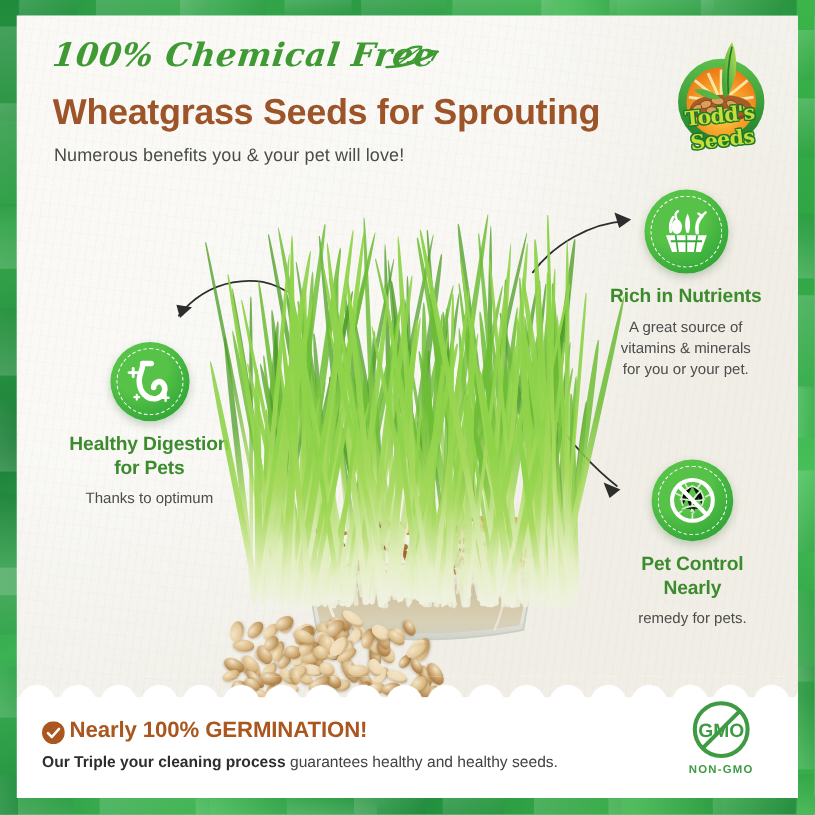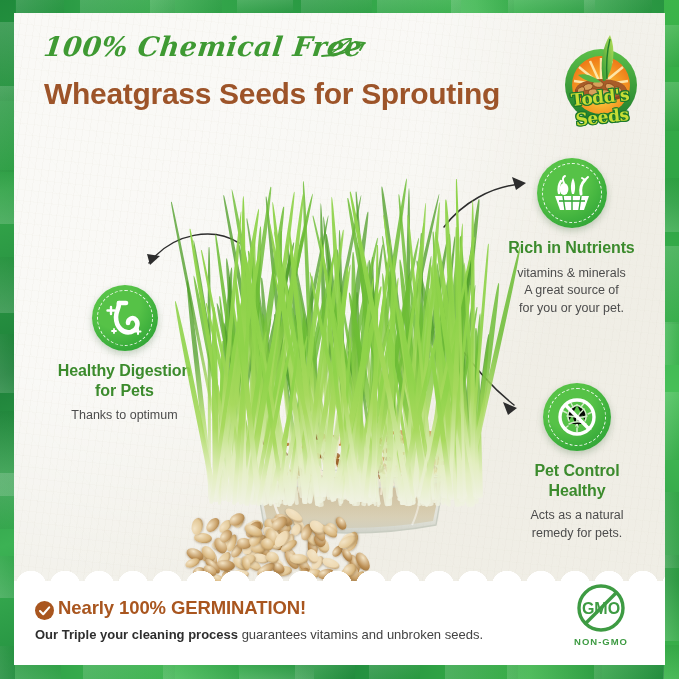--- a/index.html
+++ b/index.html
@@ -173,20 +173,21 @@
     <div class="hdr-script">100% Chemical Free</div>
 
     <svg class="leaf-mark" width="48" height="26" viewBox="0 0 48 26">
       <path d="M2 21 C14 21 30 17 45 8" stroke="#3f9a33" stroke-width="1.9" fill="none" stroke-linecap="round"></path>
       <path d="M44 8 L35 7 M44 8 L40 15" stroke="#3f9a33" stroke-width="1.9" fill="none" stroke-linecap="round"></path>
       <path d="M10 19 C12 9 22 3 31 4 C30 13 21 20 10 19 Z" fill="none" stroke="#3f9a33" stroke-width="1.9"></path>
       <path d="M12 18 C19 13 25 9 30 5" stroke="#3f9a33" stroke-width="1.3" fill="none"></path>
     </svg>
 
     <div class="hdr-title">Wheatgrass Seeds for Sprouting</div>
+    <div class="hdr-sub">Numerous benefits you &amp; your pet will love!</div>
 
     <div class="logo">
       <svg width="106" height="106" viewBox="0 0 106 106">
         <defs>
           <radialGradient id="sun" cx="50%" cy="62%" r="58%">
             <stop offset="0%" stop-color="#ffe14d"></stop>
             <stop offset="55%" stop-color="#f7a52a"></stop>
             <stop offset="100%" stop-color="#ef7b18"></stop>
           </radialGradient>
           <linearGradient id="ring" x1="0" y1="0" x2="0" y2="1">
@@ -829,22 +830,22 @@
           <path d="M35 36 C33 30 34 24 36 20 C38 24 39 30 37 36 Z" fill="#fff"></path>
           <path d="M44 36 C43 30 45 25 48 22" stroke="#fff" stroke-width="3" fill="none" stroke-linecap="round"></path>
           <path d="M48 22 l3 -3 M48 22 l-3 -2" stroke="#fff" stroke-width="2" stroke-linecap="round"></path>
           <path d="M22 35 C21 30 22 26 24 23" stroke="#fff" stroke-width="2.4" fill="none" stroke-linecap="round"></path>
         </svg>
       </div>
       <div class="ctitle">
         <div>Rich in Nutrients</div>
       </div>
       <div class="cbody">
+        <div>A great source of</div>
         <div>vitamins &amp; minerals</div>
-        <div>A great source of</div>
         <div>for you or your pet.</div>
       </div>
     </div>
 
     <div class="callout" style="left:478px;top:370px;width:170px;">
       <div class="badge" style="width:68px;height:68px;">
         <div class="dashring" style="left:5px;top:5px;right:5px;bottom:5px;"></div>
         <svg width="68" height="68" viewBox="0 0 68 68">
           <g stroke="#d9f0cf" stroke-width="1.5" stroke-linecap="round" opacity=".95">
             <path d="M34 22 C26 25 23 31 26 38"></path>
@@ -855,39 +856,38 @@
             <path d="M26 41 C32 38 38 38 43 41"></path>
             <path d="M30 24 L28 20 M38 24 L41 20 M24 30 L20 28 M45 31 L49 29
                      M25 43 L21 46 M44 43 L48 46 M34 45 L34 49"></path>
           </g>
           <circle cx="34" cy="34" r="17" fill="none" stroke="#fff" stroke-width="3.4"></circle>
           <path d="M22.5 22 L45.5 45.5" stroke="#fff" stroke-width="3.4" stroke-linecap="round"></path>
         </svg>
       </div>
       <div class="ctitle">
         <div>Pet Control</div>
-        <div>Healthy</div>
+        <div>Nearly</div>
       </div>
       <div class="cbody">
-        <div>Acts as a natural</div>
         <div>remedy for pets.</div>
       </div>
     </div>
 
     <div class="scallop"></div>
     <div class="band">
 
       <svg class="band-check" width="19" height="19" viewBox="0 0 19 19">
         <circle cx="9.5" cy="9.5" r="9.5" fill="#a9561f"></circle>
         <path d="M5 10 L8.2 13.2 L14.2 6.4" stroke="#fff" stroke-width="2.1" fill="none" stroke-linecap="round" stroke-linejoin="round"></path>
       </svg>
 
       <div class="band-h">Nearly 100% GERMINATION!</div>
 
-      <div class="band-sub"><b>Our Triple your cleaning process</b><span> guarantees vitamins and unbroken seeds.</span></div>
+      <div class="band-sub"><b>Our Triple your cleaning process</b><span> guarantees healthy and healthy seeds.</span></div>
 
       <div class="gmo">
         <svg width="52" height="52" viewBox="0 0 52 52" style="display:block;margin:0 auto;">
           <circle cx="26" cy="26" r="22" fill="none" stroke="#3e9b43" stroke-width="3.4"></circle>
           <path d="M11 41 L41 11" stroke="#3e9b43" stroke-width="3.4" stroke-linecap="round"></path>
           <text x="26" y="32" text-anchor="middle" font-family="'Liberation Sans',sans-serif" font-size="16" font-weight="700" fill="#3e9b43">GMO</text>
         </svg>
         <div class="gmo-label">NON-GMO</div>
       </div>
     </div>

